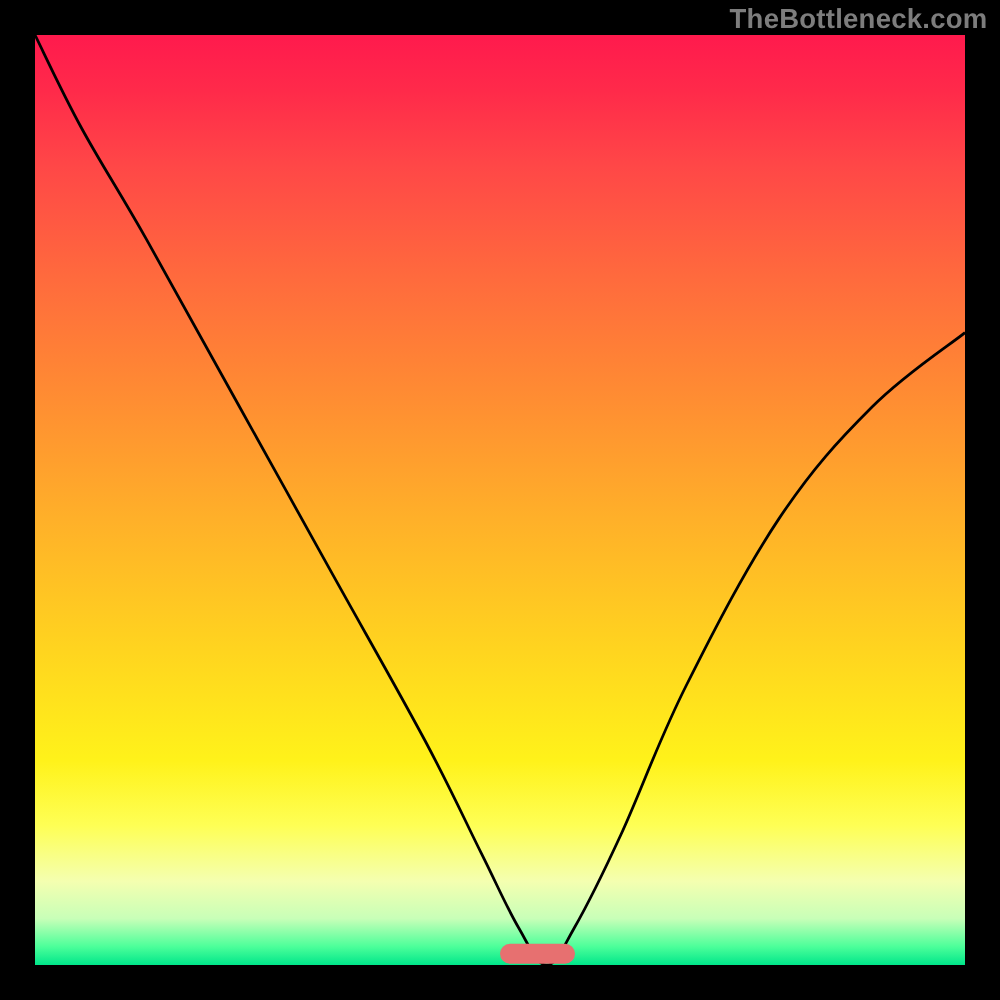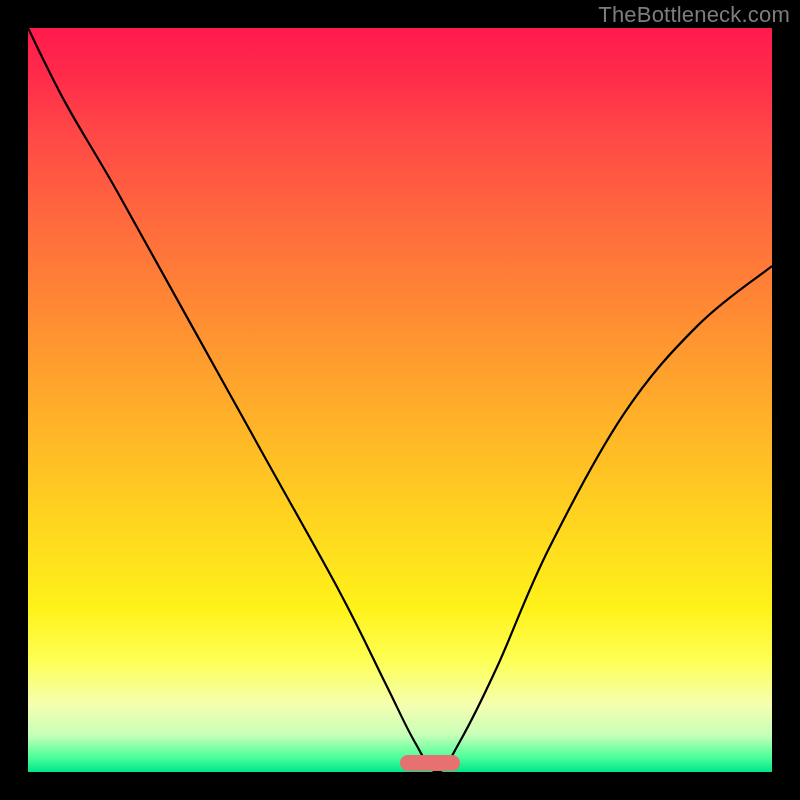--- a/index.html
+++ b/index.html
@@ -61,20 +61,21 @@
     bottom: 1px;
   }
   .watermark {
     position: absolute;
     top: 2px;
     right: 10px;
     color: #7d7d7d;
     font-size: 22px;
     letter-spacing: 0.2px;
     user-select: none;
+    font-weight: bold;
   }
 </style>
 </head>
 <body>
 
 <div class="frame">
 
   <div class="plot">
 
     <svg class="curve-svg" viewBox="0 0 744 744" preserveAspectRatio="none">

